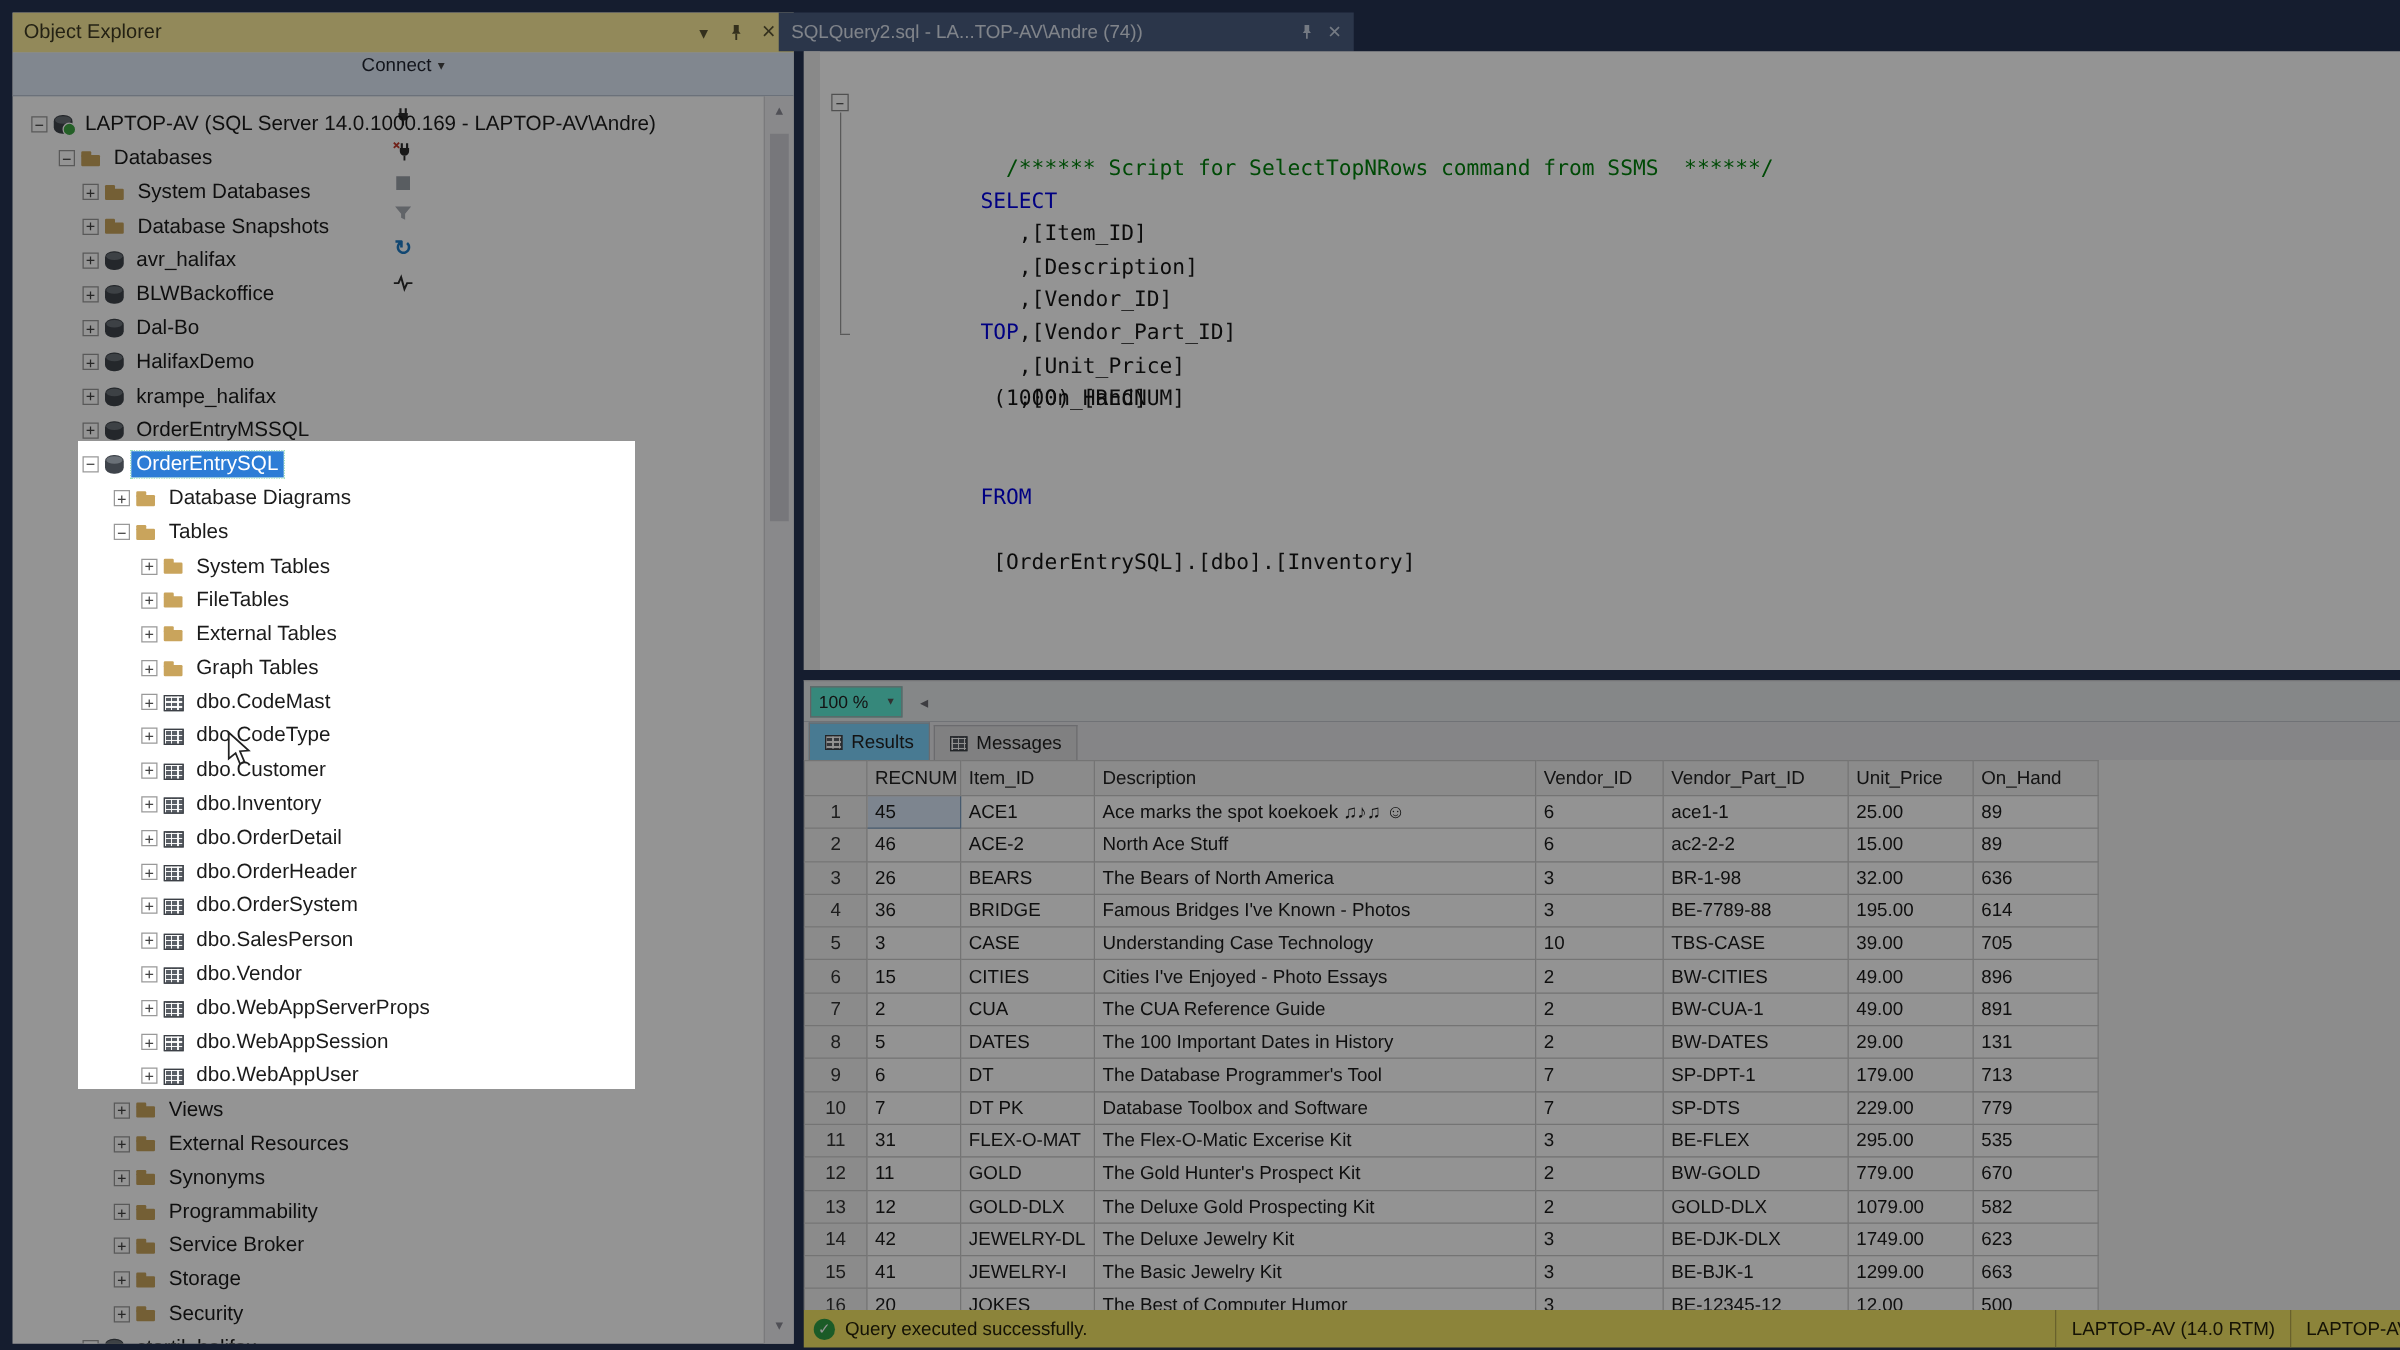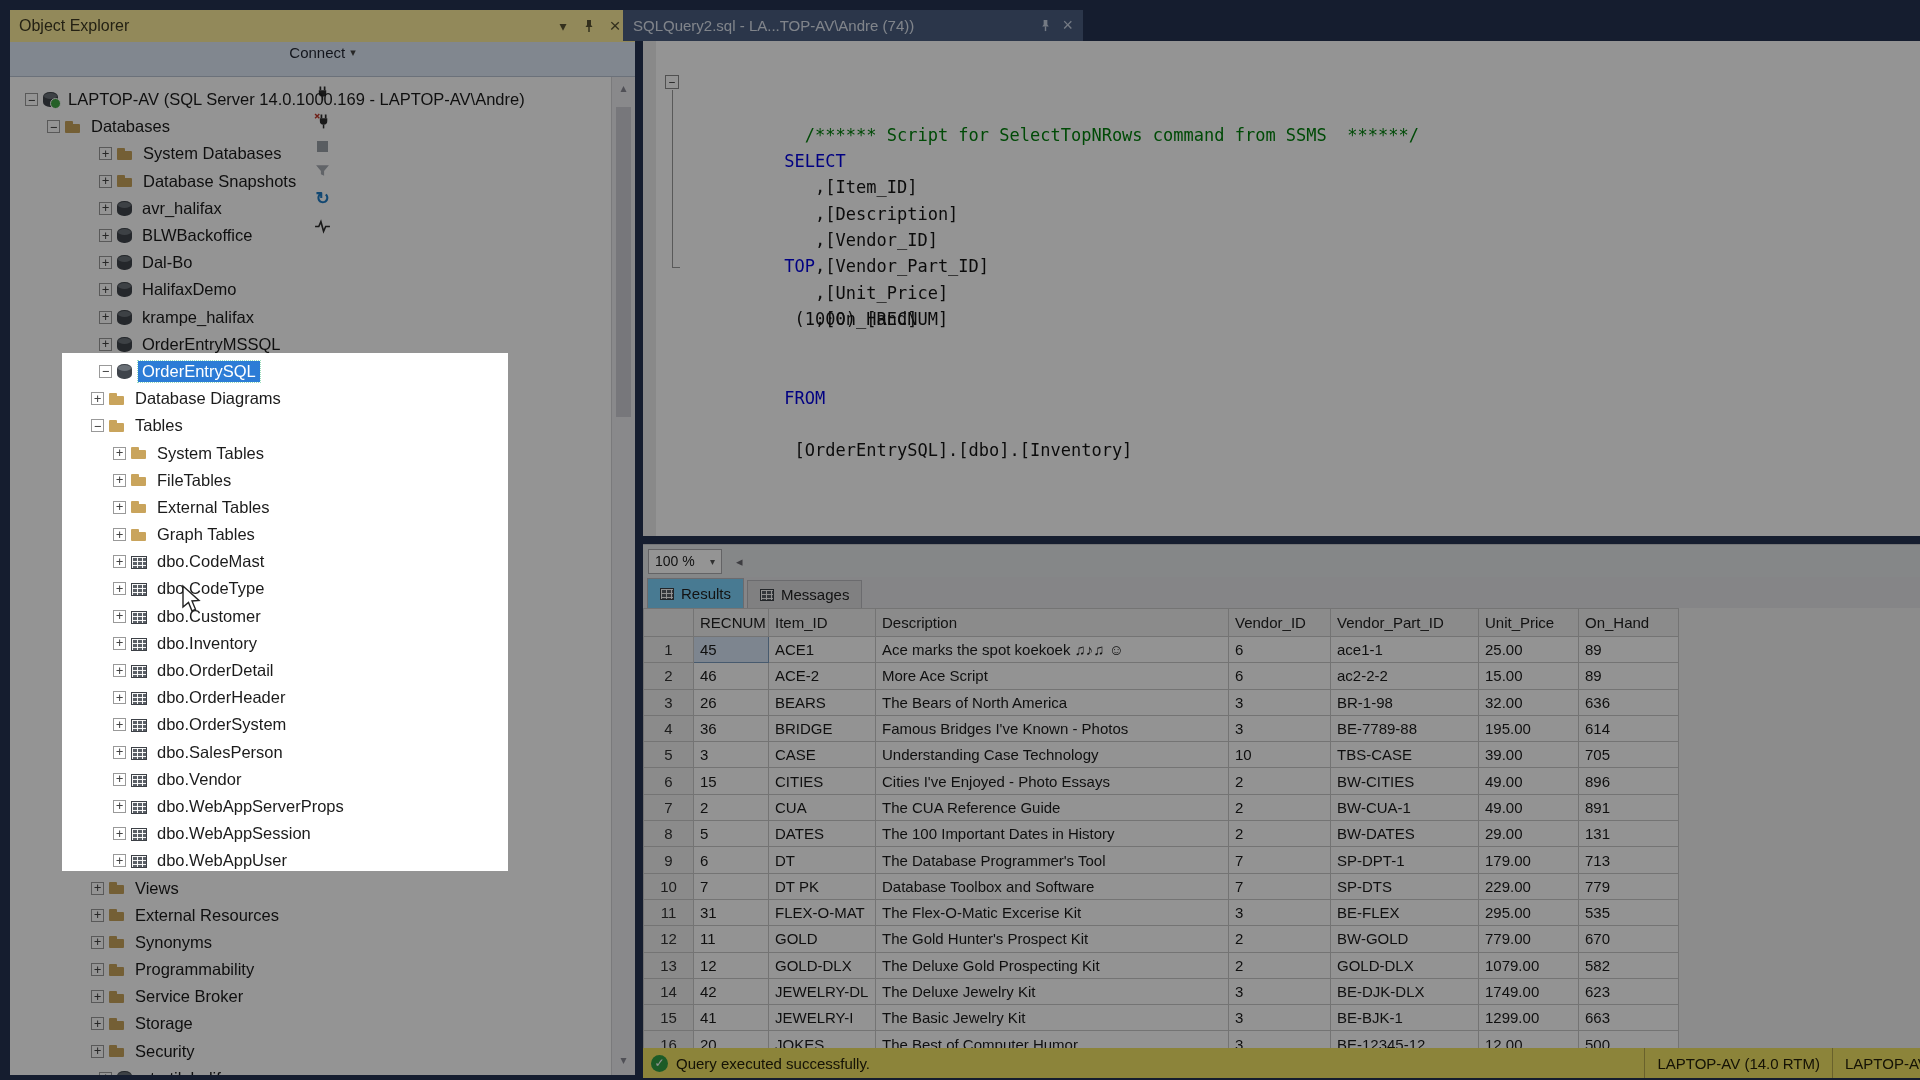--- a/index.html
+++ b/index.html
@@ -16,21 +16,21 @@
   .connect { display:flex; align-items:center; gap:5px; font-size:15px; color:#1f2430; padding:2px 4px; }
   .tb-sep { width:1px; height:20px; background:#B6BFCC; }
   .tb-icon { width:19px; height:19px; display:flex; align-items:center; justify-content:center; }
   .refresh-glyph { color:#1E7BC4; font-size:17px; font-weight:bold; }
   .stop-glyph { width:11px; height:11px; background:#9AA0A8; }
 
   .oe-tree { position:absolute; left:0; top:67px; right:24px; bottom:0; padding-top:9px; font-size:16.5px; color:#1b1b1b; overflow:hidden; }
   .tree-row { display:flex; align-items:center; height:27.2px; white-space:nowrap; }
   .tree-row[data-level="0"] { padding-left:15px; }
   .tree-row[data-level="1"] { padding-left:37px; }
-  .tree-row[data-level="2"] { padding-left:89px; }
+  .tree-row[data-level="2"] { padding-left:56px; }
   .tree-row[data-level="3"] { padding-left:81px; }
   .tree-row[data-level="4"] { padding-left:103px; }
   .exp { width:13px; height:13px; border:1px solid #999; background:#fff; flex:none; position:relative; margin-right:5px; }
   .exp::after { position:absolute; inset:0; display:flex; align-items:center; justify-content:center; font:12px/1 "DejaVu Sans Mono", monospace; color:#444; }
   .exp[data-exp="plus"]::after { content:"+"; }
   .exp[data-exp="minus"]::after { content:"\2212"; }
   .ticon { width:16px; height:16px; flex:none; position:relative; margin-right:6px; }
   .ticon[data-icon="folder"]::before { content:""; position:absolute; left:0; top:2px; width:8px; height:4px; background:#C9A45C; border-radius:1px 1px 0 0; }
   .ticon[data-icon="folder"]::after { content:""; position:absolute; left:0; right:1px; top:5px; bottom:2px; background:#C9A45C; border-radius:1px; }
   .ticon[data-icon="db"], .ticon[data-icon="server"] { background:#3F444B; border-radius:7px / 5px; height:15px; width:15px; }
@@ -60,21 +60,21 @@
   .cl span[data-c="kw"] { color:#0000E0; }
   .cl span[data-c="cm"] { color:#00800B; }
   .cl span[data-c="pl"] { color:#141414; }
   .fold-box { position:absolute; left:22px; top:34px; width:14px; height:14px; border:1px solid #8a8a8a; background:#fff; }
   .fold-box::after { content:"\2212"; position:absolute; inset:0; display:flex; align-items:center; justify-content:center; font:11px/1 "DejaVu Sans Mono",monospace; color:#444; }
   .fold-line { position:absolute; left:29px; top:49px; width:1px; height:177px; background:#9a9a9a; }
   .fold-tick { position:absolute; left:29px; top:226px; width:8px; height:1px; background:#9a9a9a; }
 
   
   #zoombar { position:absolute; left:643px; top:544px; width:1277px; height:33px; background:#E6E8EB; border-top:1px solid #C8CACD; display:flex; align-items:center; }
-  .zoom-dd { margin-left:5px; width:74px; height:25px; background:#ffffff; border:1px solid #ABABAF; display:flex; align-items:center; font-size:14px; color:#222; padding:0 6px; gap:6px; }
+  .zoom-dd { margin-left:5px; width:74px; height:25px; background:#5eead4; border:1px solid #ABABAF; display:flex; align-items:center; font-size:14px; color:#222; padding:0 6px; gap:6px; }
   .zoom-dd .zv { flex:1; }
   .hscroll-left { margin-left:14px; color:#6a6a70; font-size:13px; }
 
   
   #results-tabs { position:absolute; left:643px; top:577px; width:1277px; height:31px; background:#E5E5E8; display:flex; align-items:flex-end; padding-left:4px; gap:3px; }
   .rtab { height:28px; display:flex; align-items:center; gap:7px; padding:0 12px; font-size:15px; color:#222; background:#DCDCDF; border:1px solid #B9B9BD; border-bottom:none; }
   .rtab[data-active="true"] { background:#7dd3fc; height:30px; }
   .mini-grid { width:14px; height:12px; border:1px solid #3C4046; background:
       repeating-linear-gradient(to right, rgba(255,255,255,.95) 0 1px, transparent 1px 5px),
       repeating-linear-gradient(to bottom, rgba(255,255,255,.95) 0 1px, transparent 1px 4px), #5A5F66; }
@@ -533,21 +533,21 @@
           <td>25.00</td>
           <td>89</td>
           <td class="filler"></td>
         </tr>
 
         <tr>
           <td class="rn">2</td>
 
           <td>46</td>
           <td>ACE-2</td>
-          <td>More Ace Script</td>
+          <td>North Ace Stuff</td>
           <td>6</td>
           <td>ac2-2-2</td>
           <td>15.00</td>
           <td>89</td>
           <td class="filler"></td>
         </tr>
 
         <tr>
           <td class="rn">3</td>
 

